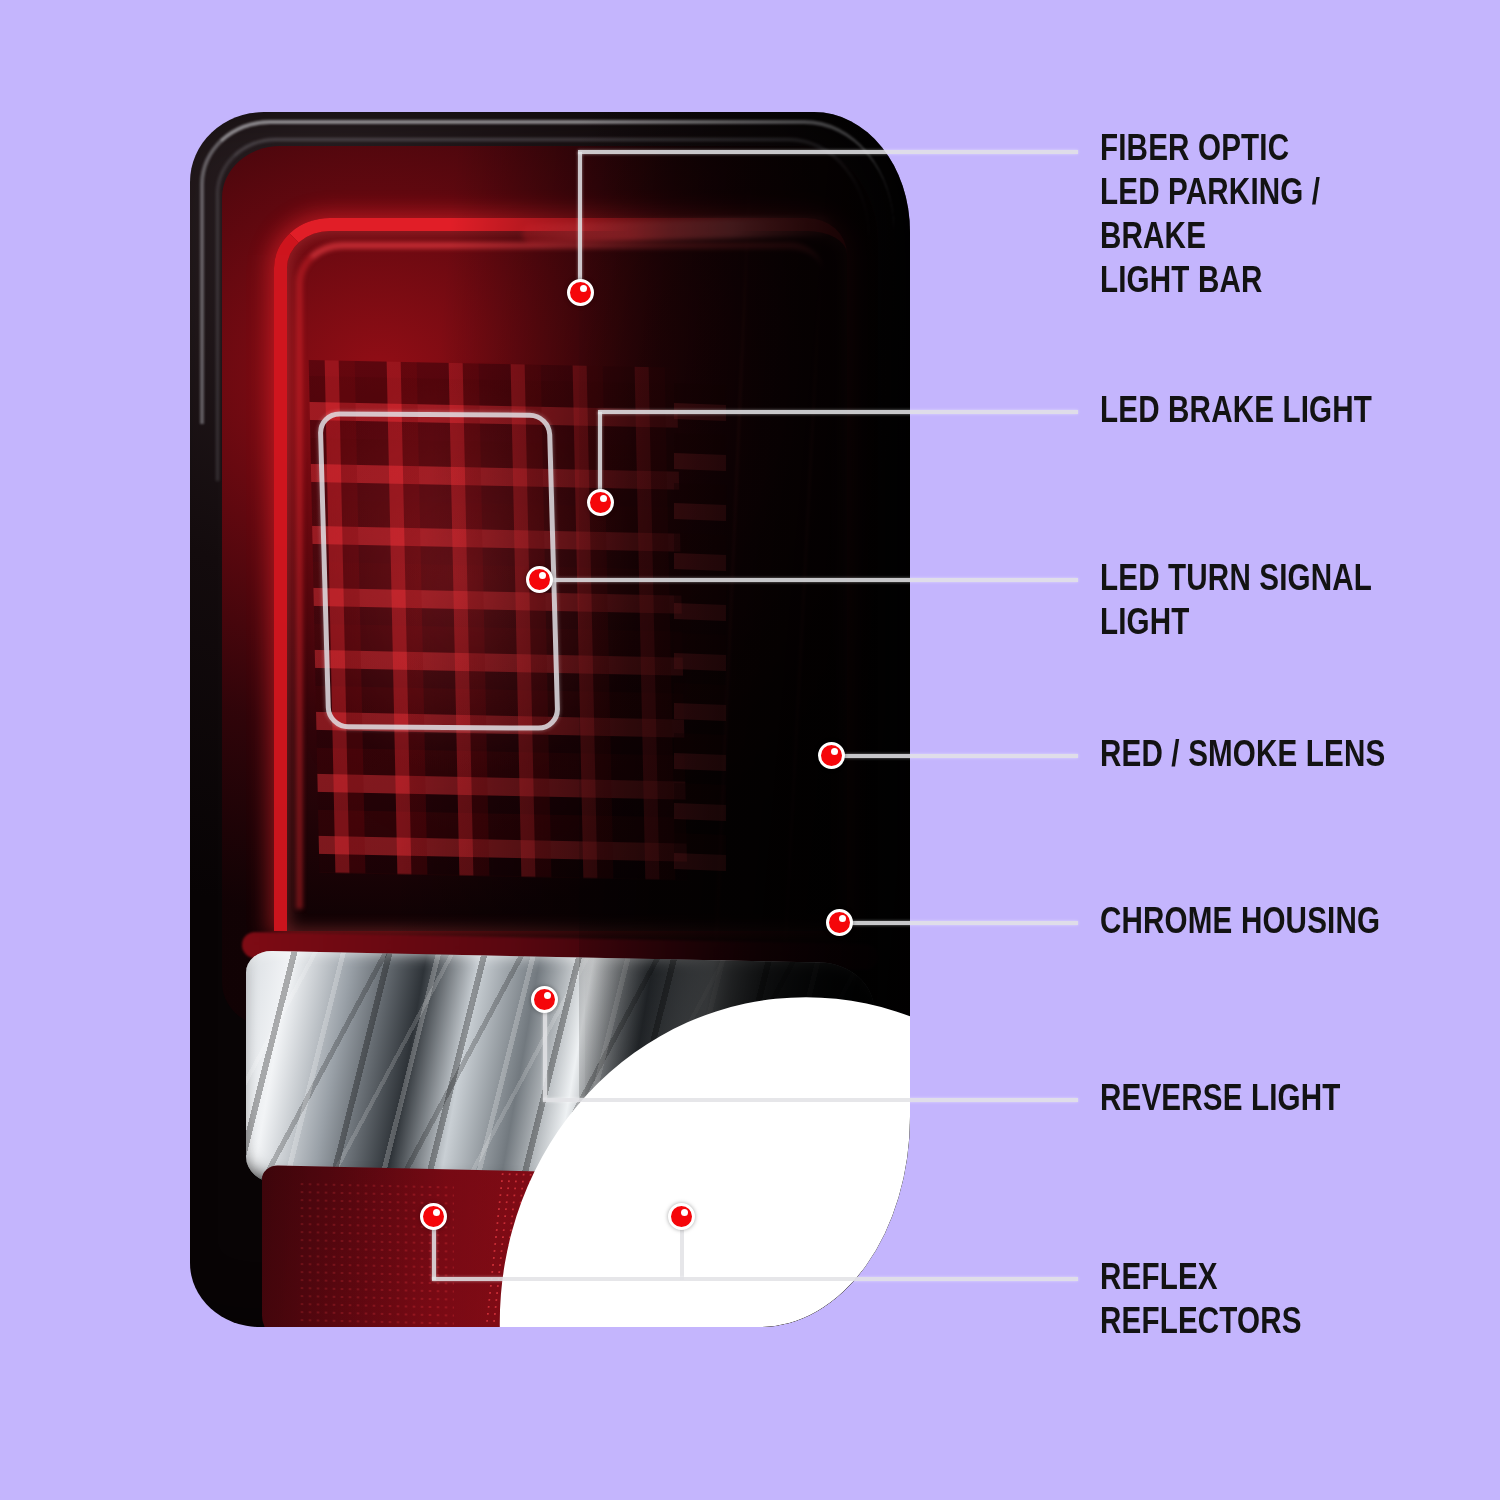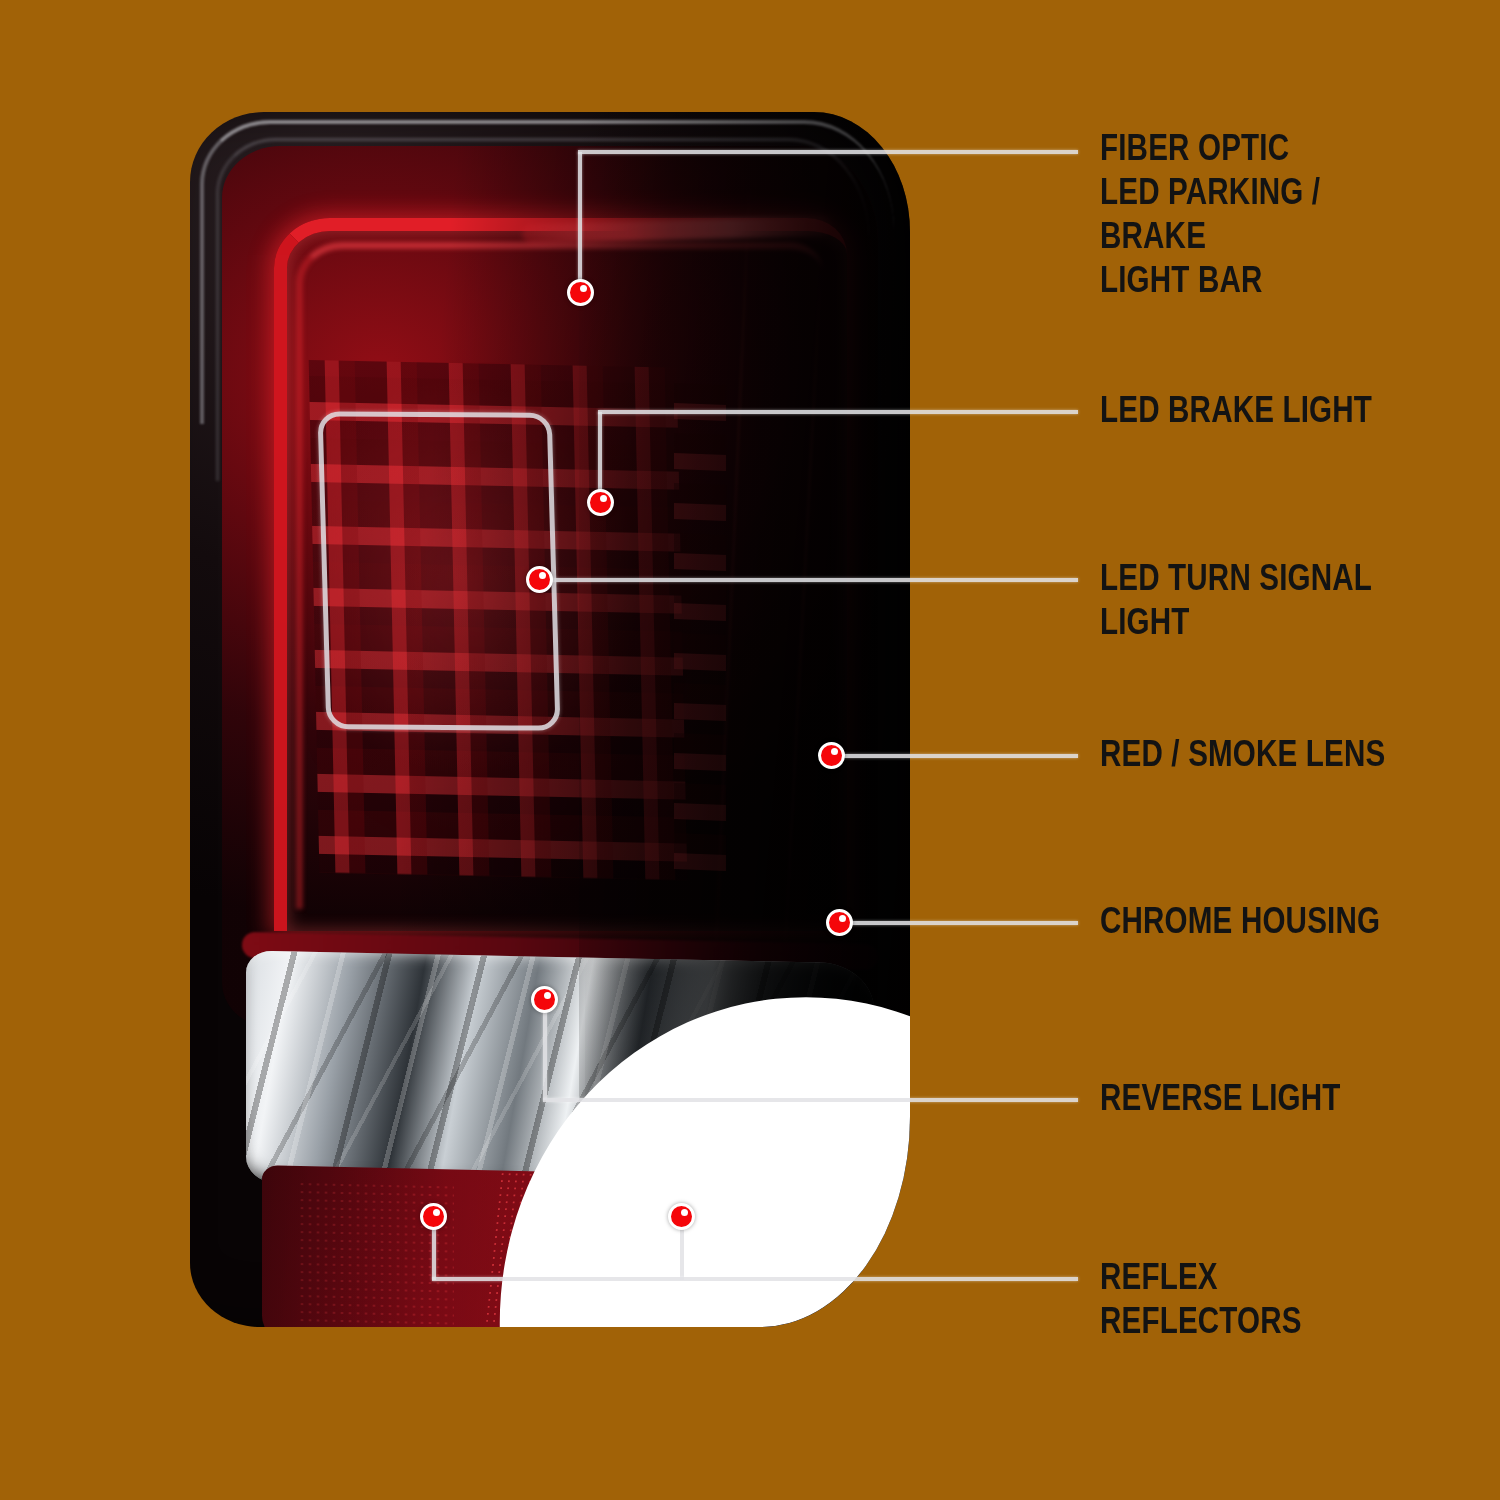--- a/index.html
+++ b/index.html
@@ -12,21 +12,21 @@
     height: 1500px;
     position: relative;
     overflow: hidden;
     font-family: "Liberation Sans", sans-serif;
     -webkit-font-smoothing: antialiased;
   }
 
   #stage {
     position: absolute;
     inset: 0;
-    background: #a16207;
+    background: #c4b5fd;
   }
 
   
   .product {
     position: absolute;
     left: 190px;
     top: 112px;
     width: 720px;
     height: 1215px;
   }

